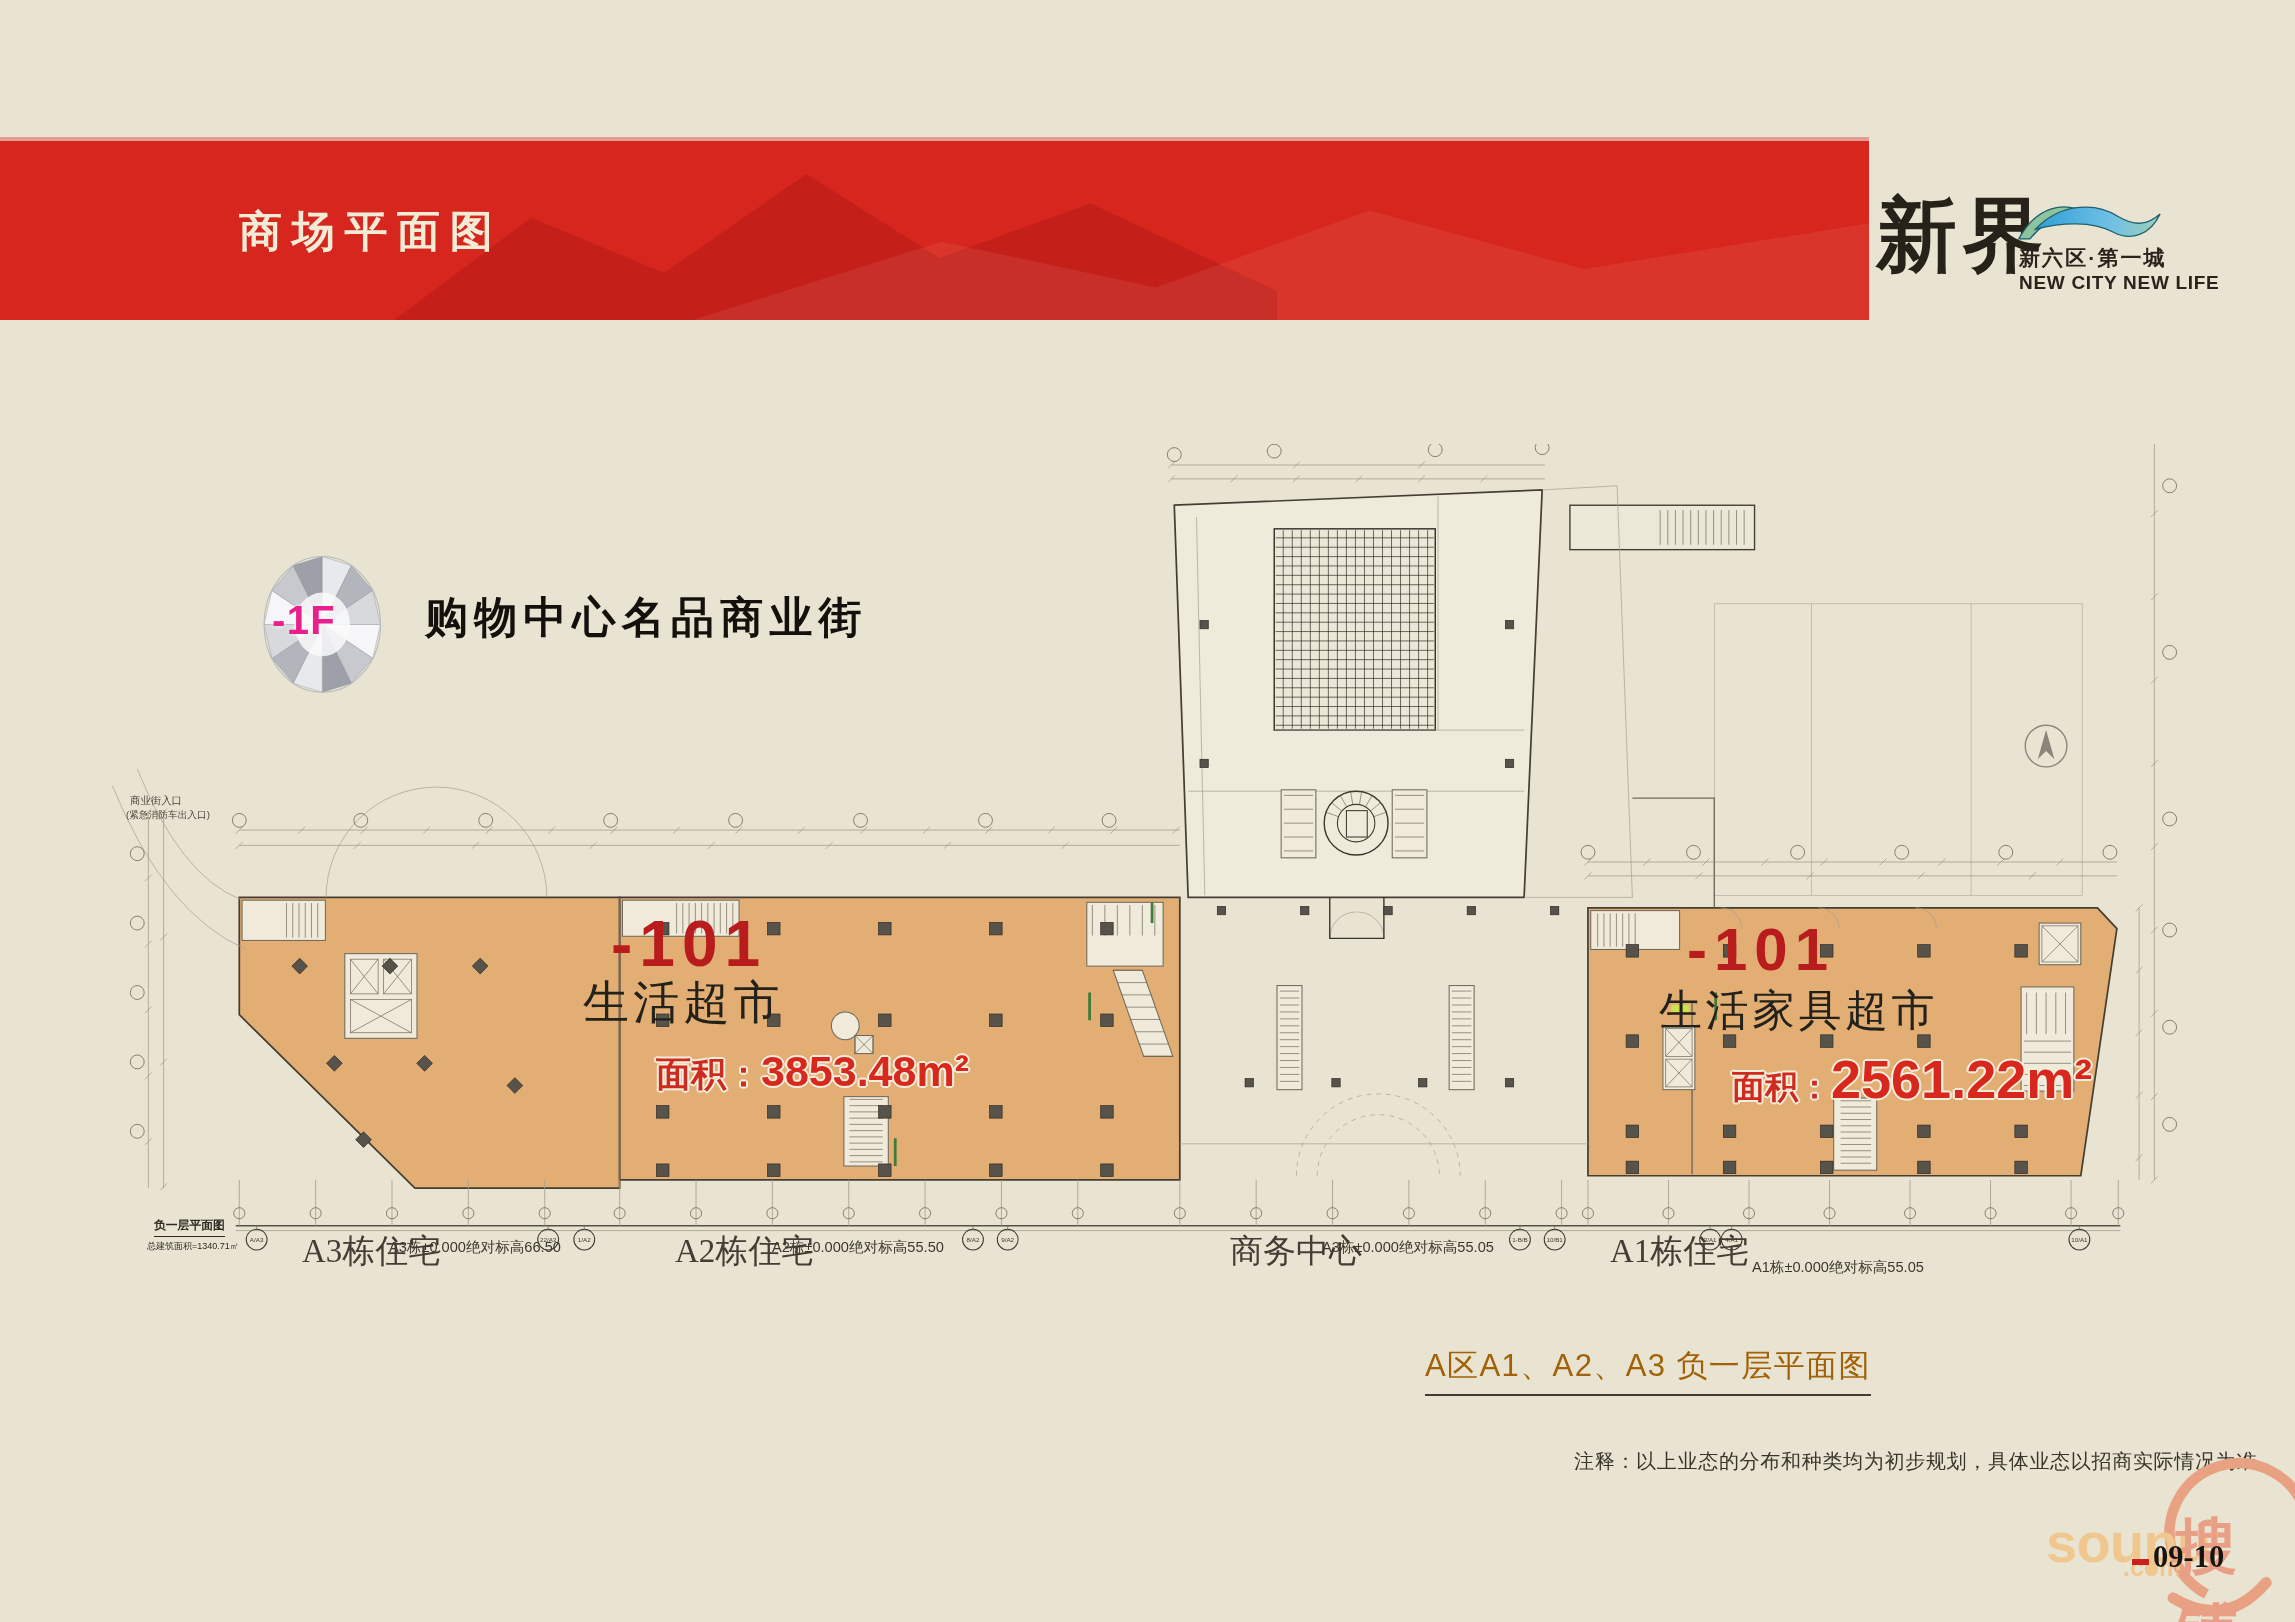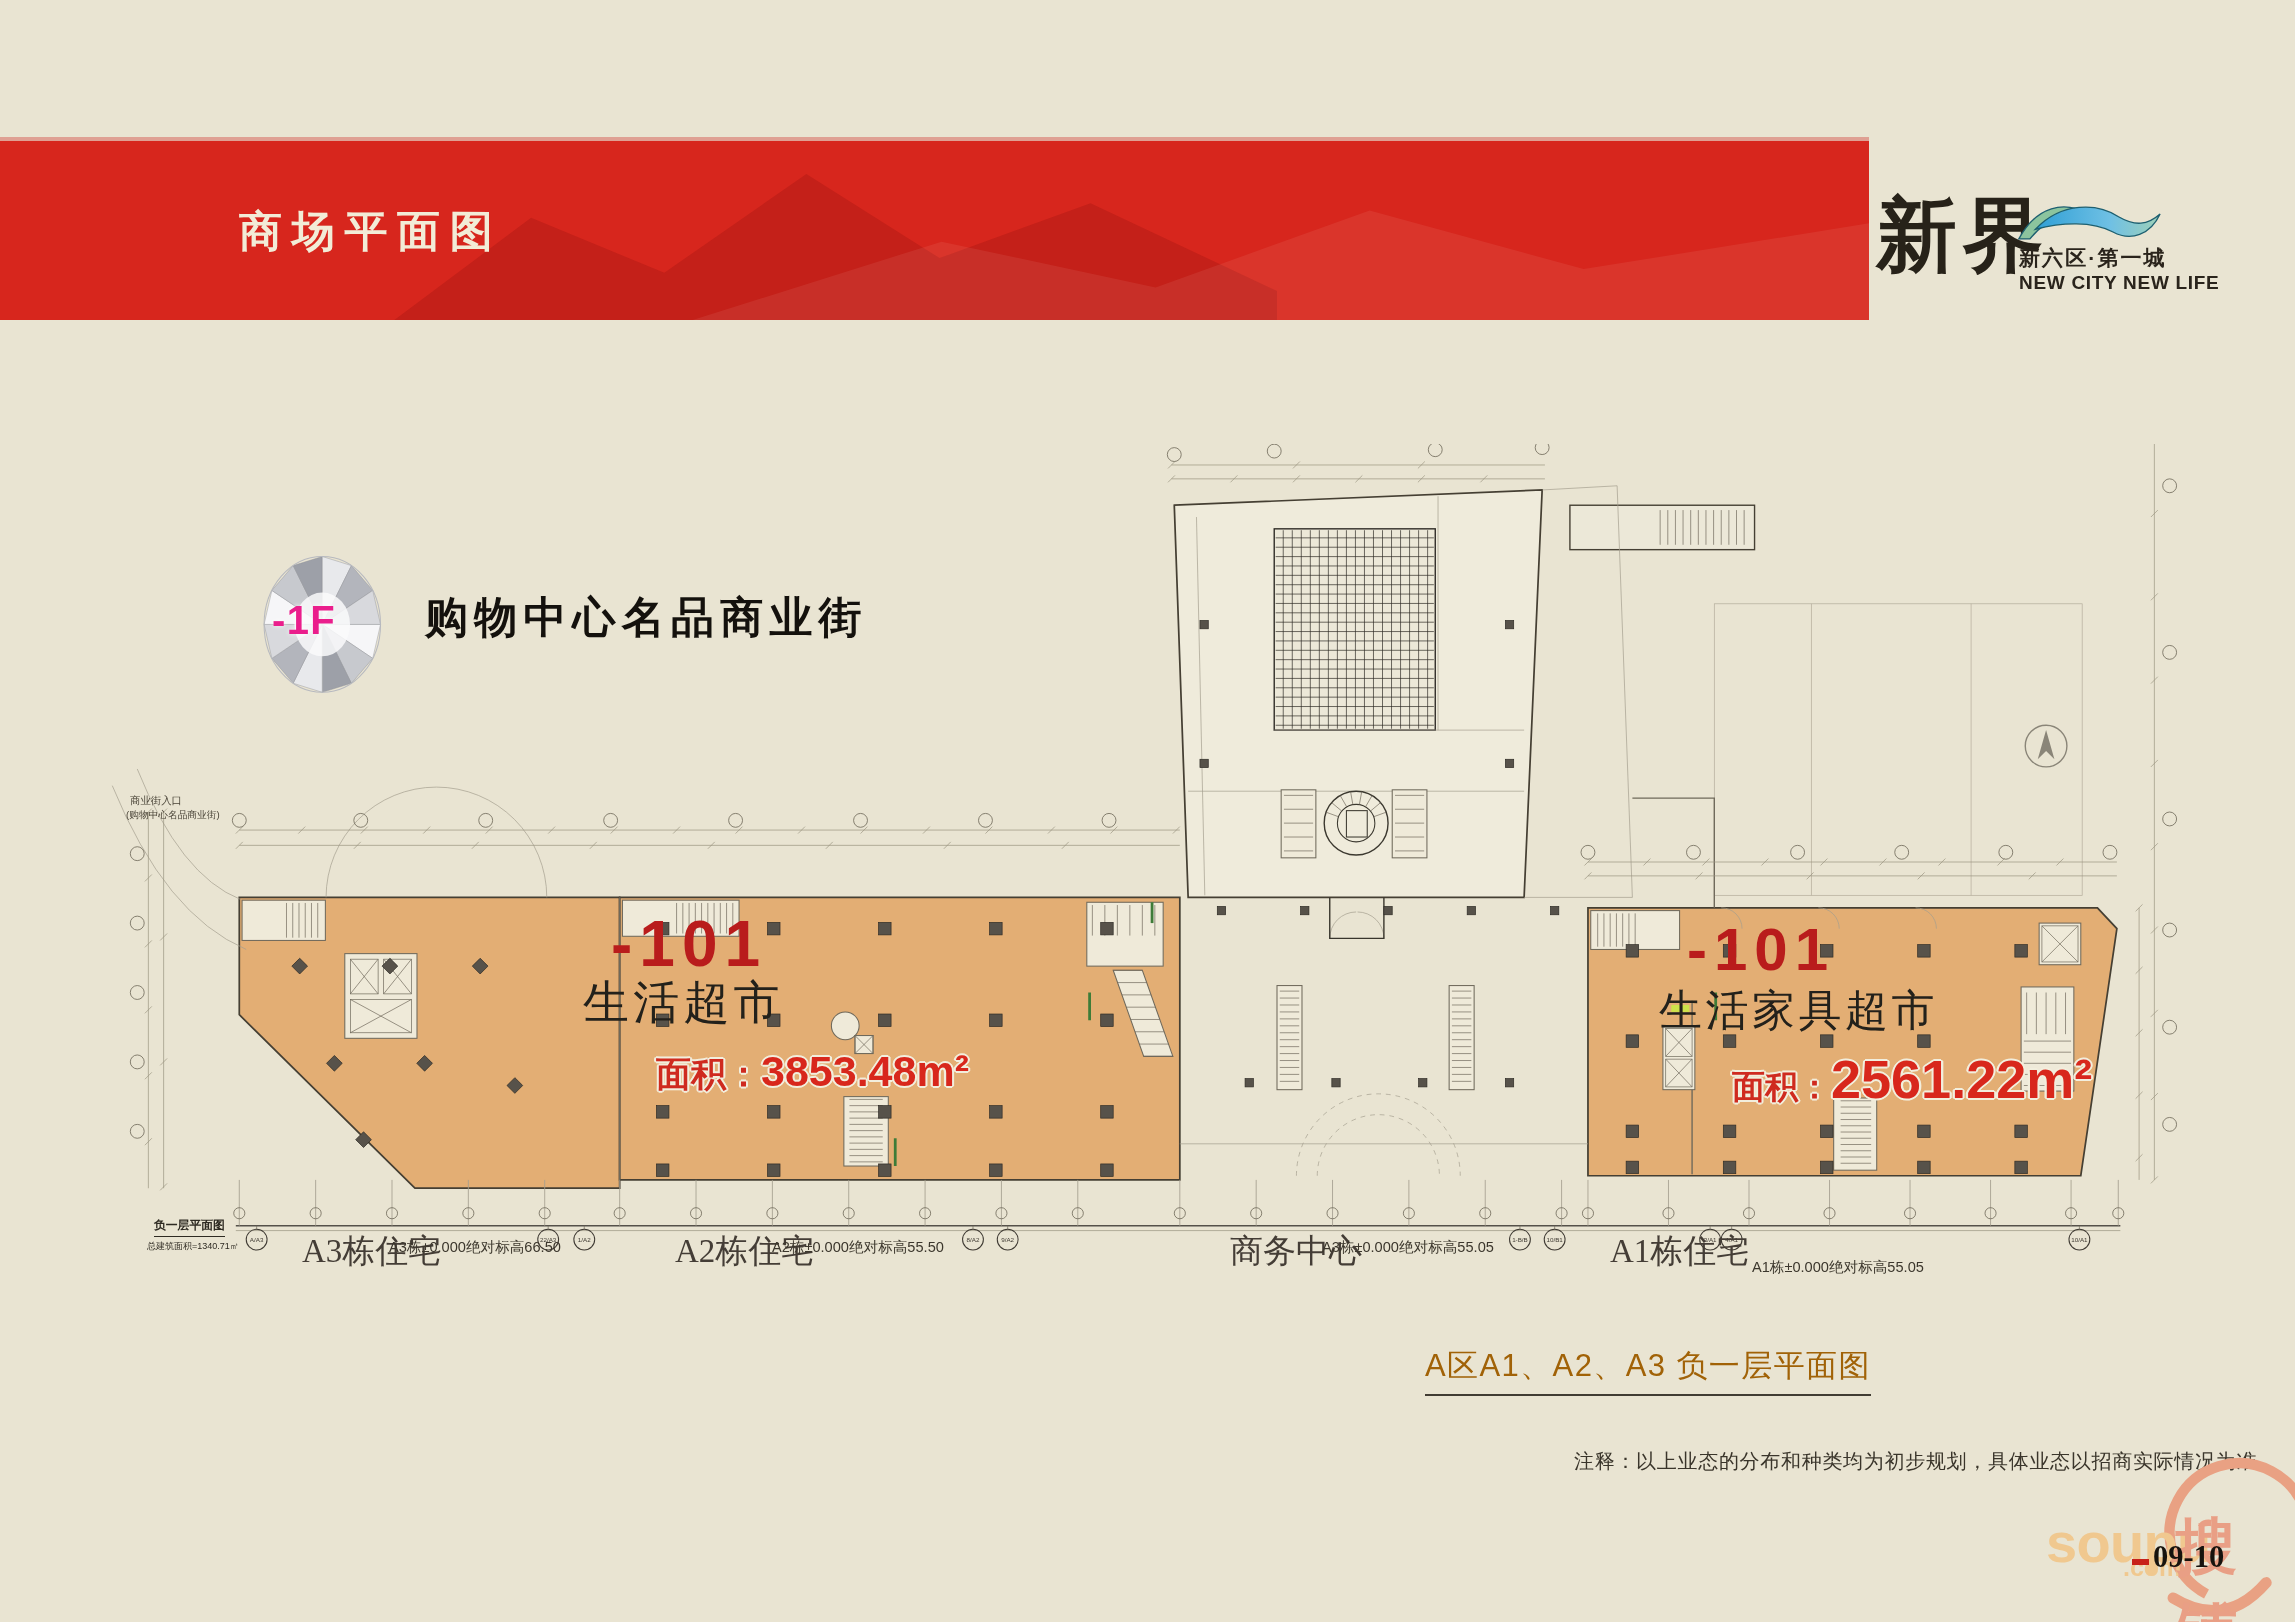--- a/index.html
+++ b/index.html
@@ -600,21 +600,21 @@
         <text x="2996" y="1790" text-anchor="middle" font-size="9" fill="#3f3a33" font-family="&quot;Liberation Sans&quot;,&quot;DejaVu Sans&quot;,sans-serif">10/A1</text>
       </g>
 
     <g>
       <circle cx="2948" cy="1075" r="30" fill="none" stroke="#8a8578" stroke-width="2"></circle>
       <polygon points="2948,1052 2936,1094 2948,1082 2960,1094" fill="#8a8578"></polygon>
     </g>
   </svg>
 
   <div class="abs tinytext" style="left:130px;top:794px;font-size:10.4px;">商业街入口</div>
-  <div class="abs tinytext" style="left:126px;top:809px;font-size:9.7px;">(购物中心名品商业街)</div>
+  <div class="abs tinytext" style="left:126px;top:809px;font-size:9.7px;">(紧急消防车出入口)</div>
 
   <div class="abs unitcode" style="left:611px;top:907px;width:319px;font-size:64px;">-101</div>
   <div class="abs unitname" style="left:583px;top:972px;width:319px;font-size:46px;">生活超市</div>
   <div class="abs arealine" style="left:656px;top:1047px;">
     <span class="outline-white" style="font-size:35px;color:#cf2a1f;">面积：</span><span class="outline-white" style="font-size:43px;color:#d8271c;">3853.48m²</span>
   </div>
 
   <div class="abs unitcode" style="left:1687px;top:915px;width:292px;font-size:60px;">-101</div>
   <div class="abs unitname" style="left:1659px;top:982px;width:333px;font-size:43px;letter-spacing:3.5px;">生活家具超市</div>
   <div class="abs arealine" style="left:1732px;top:1048px;">

